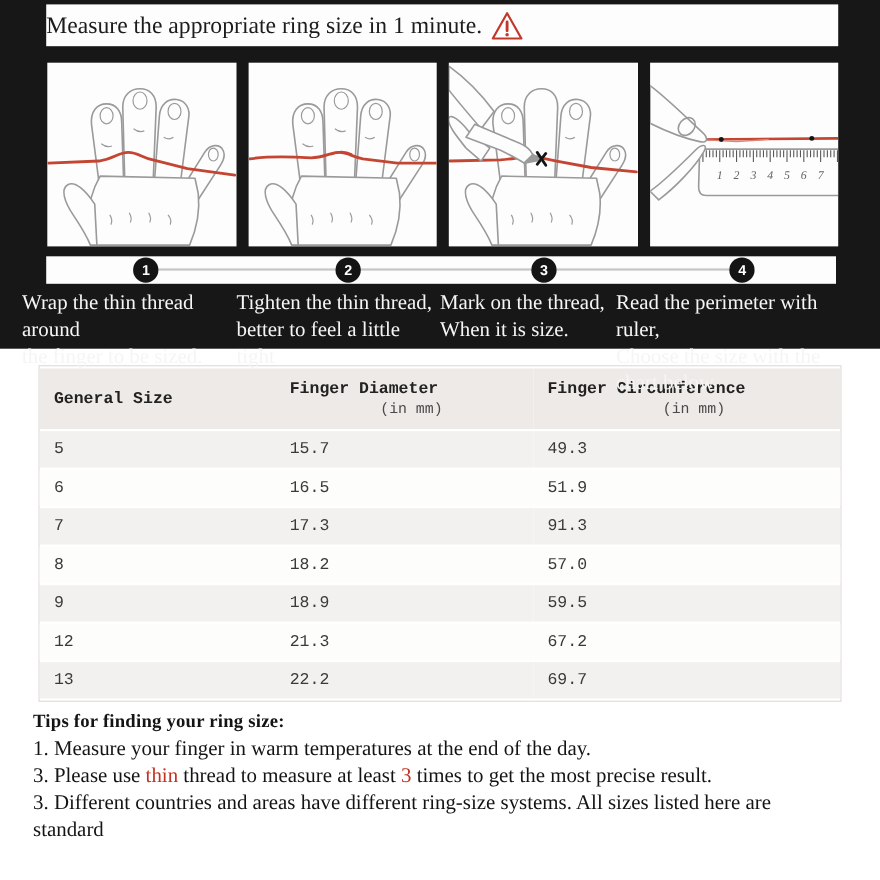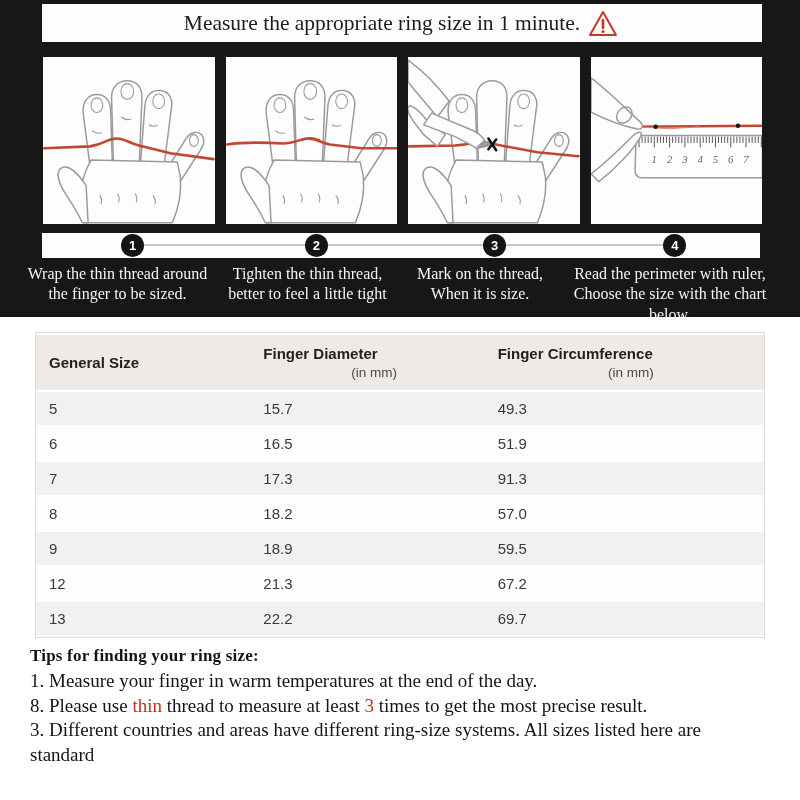--- a/index.html
+++ b/index.html
@@ -8,21 +8,21 @@
     width:800px; height:800px; overflow:hidden;
     background:#ffffff;
     font-family:"Liberation Serif", serif;
   }
 
   
   .hero { background:#171717; width:800px; height:317px; position:relative; }
 
   .banner {
     position:absolute; left:42px; top:4px; width:720px; height:38px;
-    background:#fdfdfd; display:flex; align-items:center; justify-content:center;
+    background:#fdfdfd; display:flex; align-items:center; justify-content:flex-start;
     gap:6px; font-size:21.5px; color:#1c1c1c; white-space:nowrap;
   }
   .banner .warn { width:30px; height:27px; flex:0 0 auto; margin:0 2px; }
 
   .panels {
     position:absolute; left:43px; top:57px; width:719px; height:167px;
     display:flex; gap:11px;
   }
   .panel { flex:1; background:#fdfdfd; overflow:hidden; }
   .panel svg { width:100%; height:100%; display:block; }
@@ -45,33 +45,33 @@
   .step-dot:nth-of-type(2){ left:12.7%; }
   .step-dot:nth-of-type(3){ left:38.3%; }
   .step-dot:nth-of-type(4){ left:63.1%; }
   .step-dot:nth-of-type(5){ left:88.2%; }
 
   .steps-text {
     position:absolute; left:20px; top:264px; width:760px;
     display:flex;
   }
   .steps-text .step-col {
-    color:#f5f5f5; text-align:center; font-size:16px; line-height:1.28;
+    color:#f5f5f5; text-align:left; font-size:19px; line-height:1.28;
   }
   .step-col.c1{ width:195px; }
   .step-col.c2{ width:185px; }
   .step-col.c3{ width:160px; }
   .step-col.c4{ width:220px; }
 
   
   .chart-section { padding:15px 35px 0 35px; background:#fff; }
   table.size-chart {
     width:730px; border-collapse:separate; border-spacing:0 2px;
     border:1px solid #dedbd7; background:#fff;
-    font-family:Liberation Sans, sans-serif;
+    font-family:Liberation Mono, monospace;
   }
   .size-chart th {
     background:#edeae7; text-align:left; vertical-align:middle;
     height:55px; padding:6px 0 6px 13px; font-size:15px; color:#222;
   }
   .size-chart th .sub { font-weight:normal; font-size:13.5px; color:#4a4a4a; margin-top:3px;text-align:center; }
   .size-chart td {
     height:33px; padding:0 0 0 13px; font-size:15px; color:#3a3a3a;
   }
   .size-chart tr.odd td { background:#f2f1ef; }
@@ -353,16 +353,16 @@
           <td>69.7</td>
         </tr>
       </tbody>
   </table>
 </div>
 
 <div class="tips">
   <h2>Tips for finding your ring size:</h2>
   <div id="tips-list">
       <p><span>1. Measure your finger in warm temperatures at the end of the day.</span></p>
-      <p><span>8. Please use </span><span class="red">thin</span><span> thread to measure at least </span><span class="red">3</span><span> times to get the most precise result.</span></p>
+      <p><span>3. Please use </span><span class="red">thin</span><span> thread to measure at least </span><span class="red">3</span><span> times to get the most precise result.</span></p>
       <p><span>3. Different countries and areas have different ring-size systems. All sizes listed here are standard </span></p>
     </div>
 </div>
 
 </body></html>

